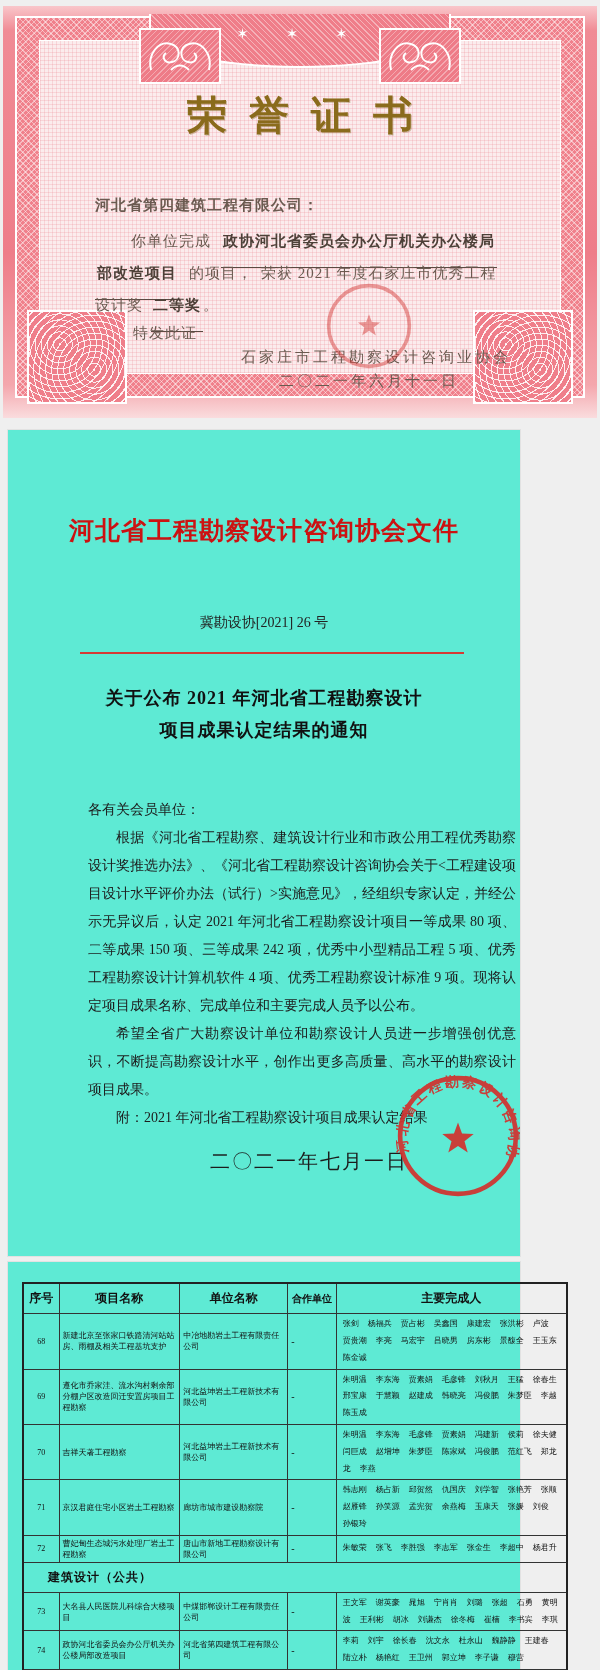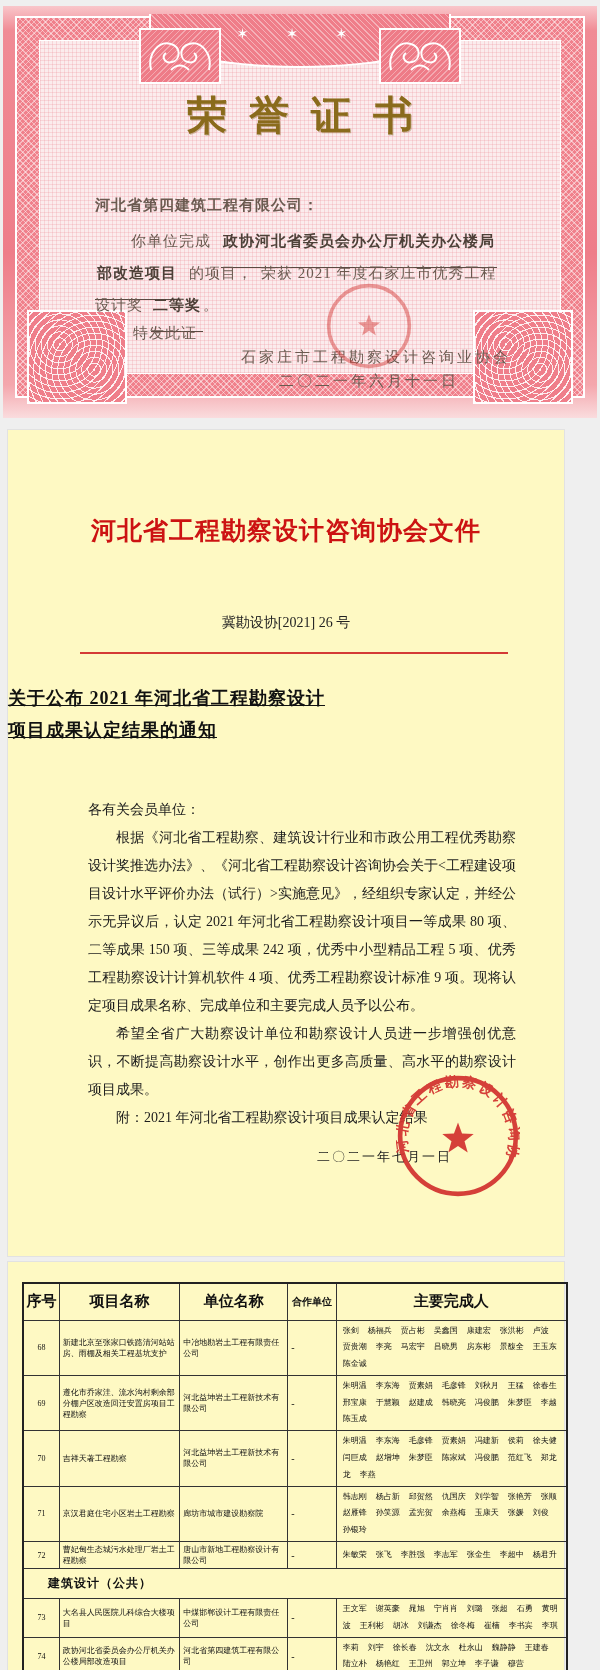--- a/index.html
+++ b/index.html
@@ -42,41 +42,41 @@
   .cert-l2{left:92px;top:258px;}
   .cert-l3{left:92px;top:290px;}
   .cert-note{left:130px;top:318px;}
   .cert-issuer{left:238px;top:342px;letter-spacing:3px;}
   .cert-date{left:276px;top:366px;letter-spacing:3px;}
   .u{font-weight:bold;color:#4d4038;border-bottom:1px solid #5a4a42;padding:0 2px 18px;}
   .gap1{margin-left:10px;} .gap2{margin-left:8px;}
   .cert-seal{position:absolute;left:322px;top:276px;width:88px;height:88px;opacity:.45;}
 
   
-  .page{position:absolute;left:8px;width:556px;background:#fef9c3;box-shadow:0 0 0 1px #e2e2e2;}
+  .page{position:absolute;left:8px;width:512px;background:#5eead4;box-shadow:0 0 0 1px #e2e2e2;}
   .doc-page{top:430px;height:826px;}
   .doc-org-title{position:absolute;left:0;right:0;top:84px;text-align:center;color:#cc1212;
     font-size:25px;font-weight:bold;letter-spacing:1px;}
   .doc-number{position:absolute;left:0;right:0;top:184px;text-align:center;color:#222;font-size:14px;}
   .doc-redline{position:absolute;left:72px;right:56px;top:222px;height:2px;background:#d43a35;}
-  .doc-heading{position:absolute;left:0;right:0;color:#111;font-size:18px;font-weight:bold;letter-spacing:1px;text-decoration:underline;}
+  .doc-heading{position:absolute;left:0;right:0;text-align:center;color:#111;font-size:18px;font-weight:bold;letter-spacing:1px;}
   .doc-h1{top:256px;} .doc-h2{top:288px;}
   .doc-body{position:absolute;left:80px;top:338px;width:428px;color:#1c1c1c;font-size:14px;line-height:28px;text-align:justify;margin-top:28px;}
   .doc-body p{margin:0;text-indent:2em;}
   .doc-body .salutation{text-indent:0;}
-  .doc-date{position:absolute;right:112px;top:718px;color:#1c1c1c;font-size:13px;letter-spacing:2px;}
+  .doc-date{position:absolute;right:112px;top:718px;color:#1c1c1c;font-size:20px;letter-spacing:2px;}
   .doc-seal{position:absolute;left:388px;top:644px;width:124px;height:124px;opacity:.92;}
 
   
   .table-page{top:1262px;height:408px;}
   table.results{position:absolute;left:14px;top:20px;width:546px;border-collapse:collapse;
     font-size:8px;color:#111;}
   table.results th,table.results td{border:1px solid #333;vertical-align:middle;padding:2px 3px;}
   table.results{border:2px solid #222;}
-  th{font-size:15px;font-weight:bold;text-align:center;padding:5px 2px !important;}
+  th{font-size:12px;font-weight:bold;text-align:center;padding:5px 2px !important;}
   .c-no{width:30px;text-align:center;}
   .c-project{width:121px;}
   .c-unit{width:108px;}
   .c-partner{width:44px;font-size:10px;}
   .c-people{width:233px;line-height:2.1;word-spacing:7px;padding:2px 6px !important;}
   .section-cell{font-size:12px;font-weight:bold;padding:6px 4px 6px 24px !important;letter-spacing:1px;}
 </style>
 </head>
 <body>
 

